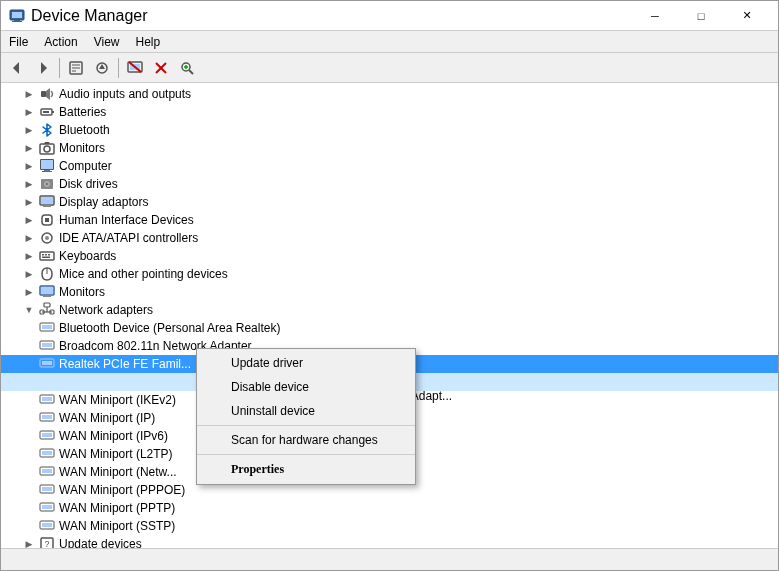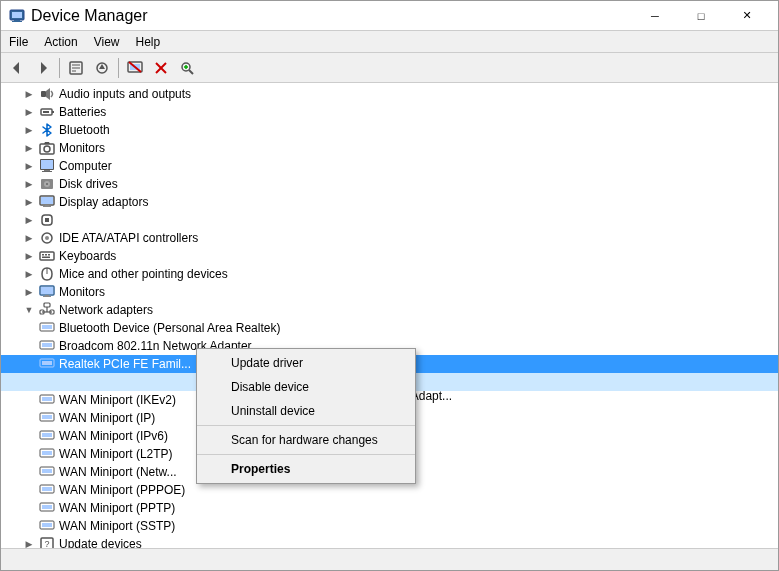--- a/index.html
+++ b/index.html
@@ -194,21 +194,21 @@
       min-width: 220px;
       padding: 2px 0;
     }
 
     .context-menu-item {
       padding: 5px 34px;
       cursor: pointer;
       font-size: 12px;
       color: #000;
     }
-    .context-menu-item.bold { font-weight: bold; }
+    .context-menu-item.bold { font-weight: bold; font-family: Liberation Serif, serif; }
 
     .context-menu-sep {
       height: 1px;
       background: #ccc;
       margin: 2px 0;
     }
 
   </style>
 </head>
 <body>
@@ -385,20 +385,21 @@
 
       <div class="tree-item">
         <span class="tree-indent" style="display:inline-block;width:16px;"></span>
         <span class="expand-btn">▶</span>
         <span class="item-icon">
           <svg width="16" height="16" viewBox="0 0 16 16">
             <rect x="3" y="3" width="10" height="10" rx="3" fill="none" stroke="#555" stroke-width="1.5"></rect>
             <rect x="6" y="6" width="4" height="4" fill="#555"></rect>
           </svg>
         </span>
+        <span class="item-label">Human Interface Devices</span>
       </div>
 
       <div class="tree-item">
         <span class="tree-indent" style="display:inline-block;width:16px;"></span>
         <span class="expand-btn">▶</span>
         <span class="item-icon">
           <svg width="16" height="16" viewBox="0 0 16 16">
             <circle cx="8" cy="8" r="5" fill="none" stroke="#555" stroke-width="1.5"></circle>
             <circle cx="8" cy="8" r="2" fill="#888"></circle>
           </svg>

